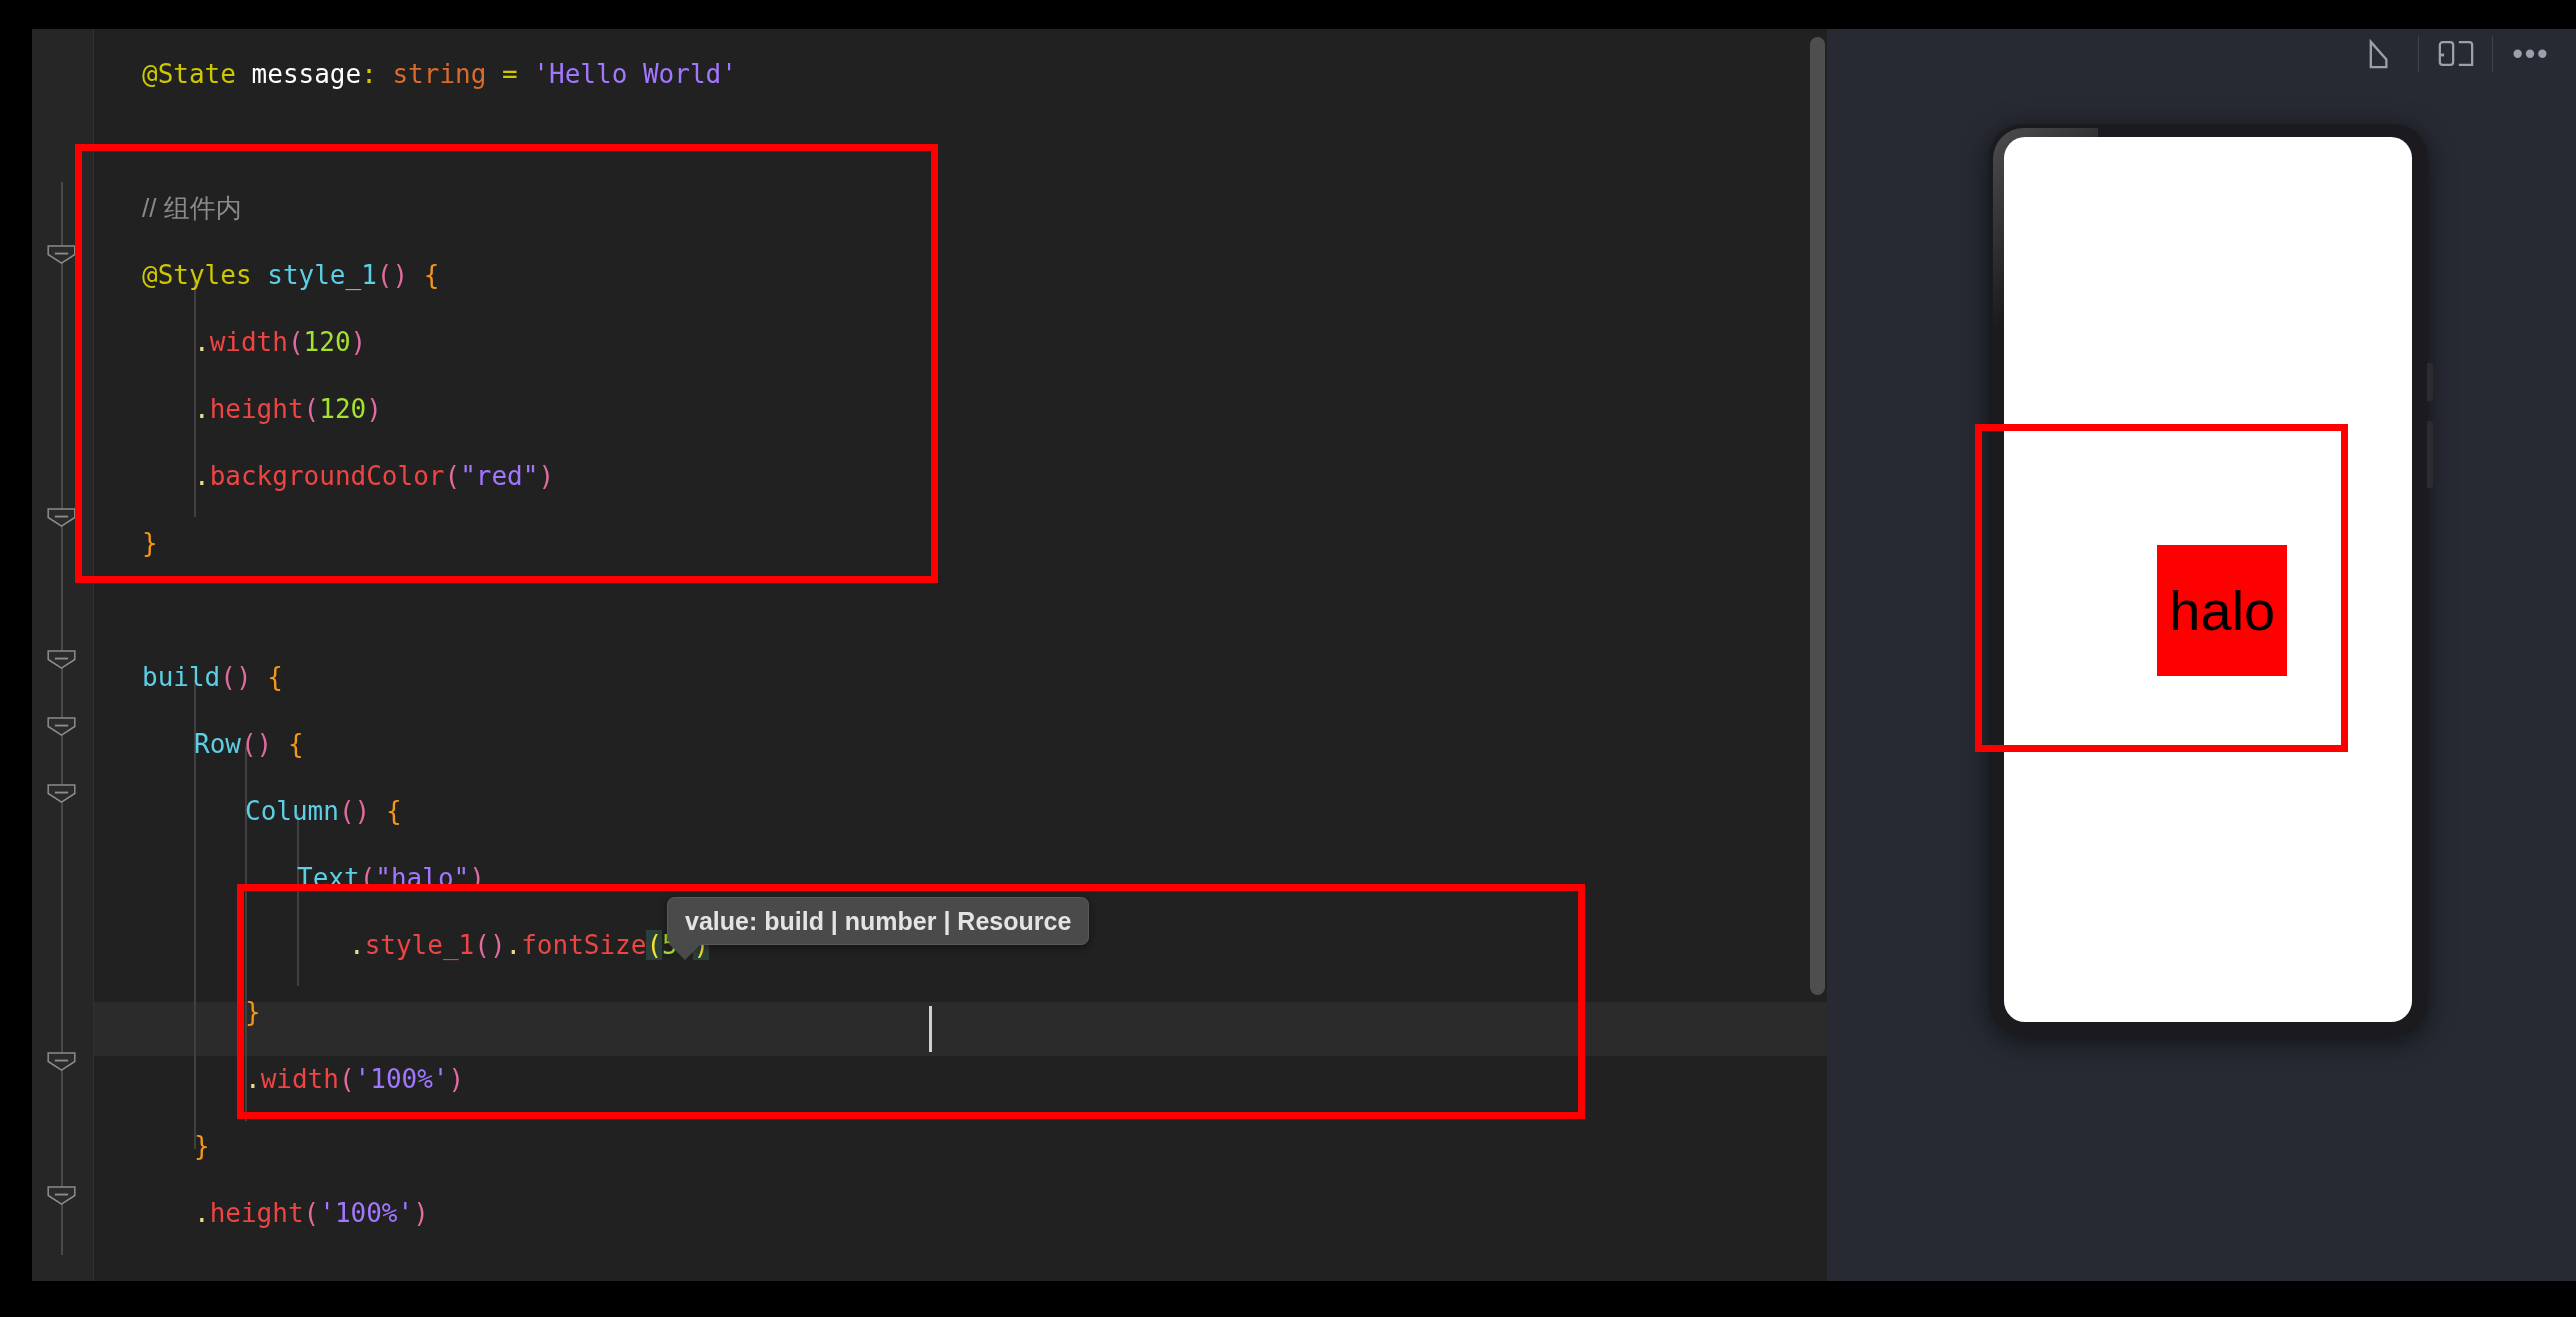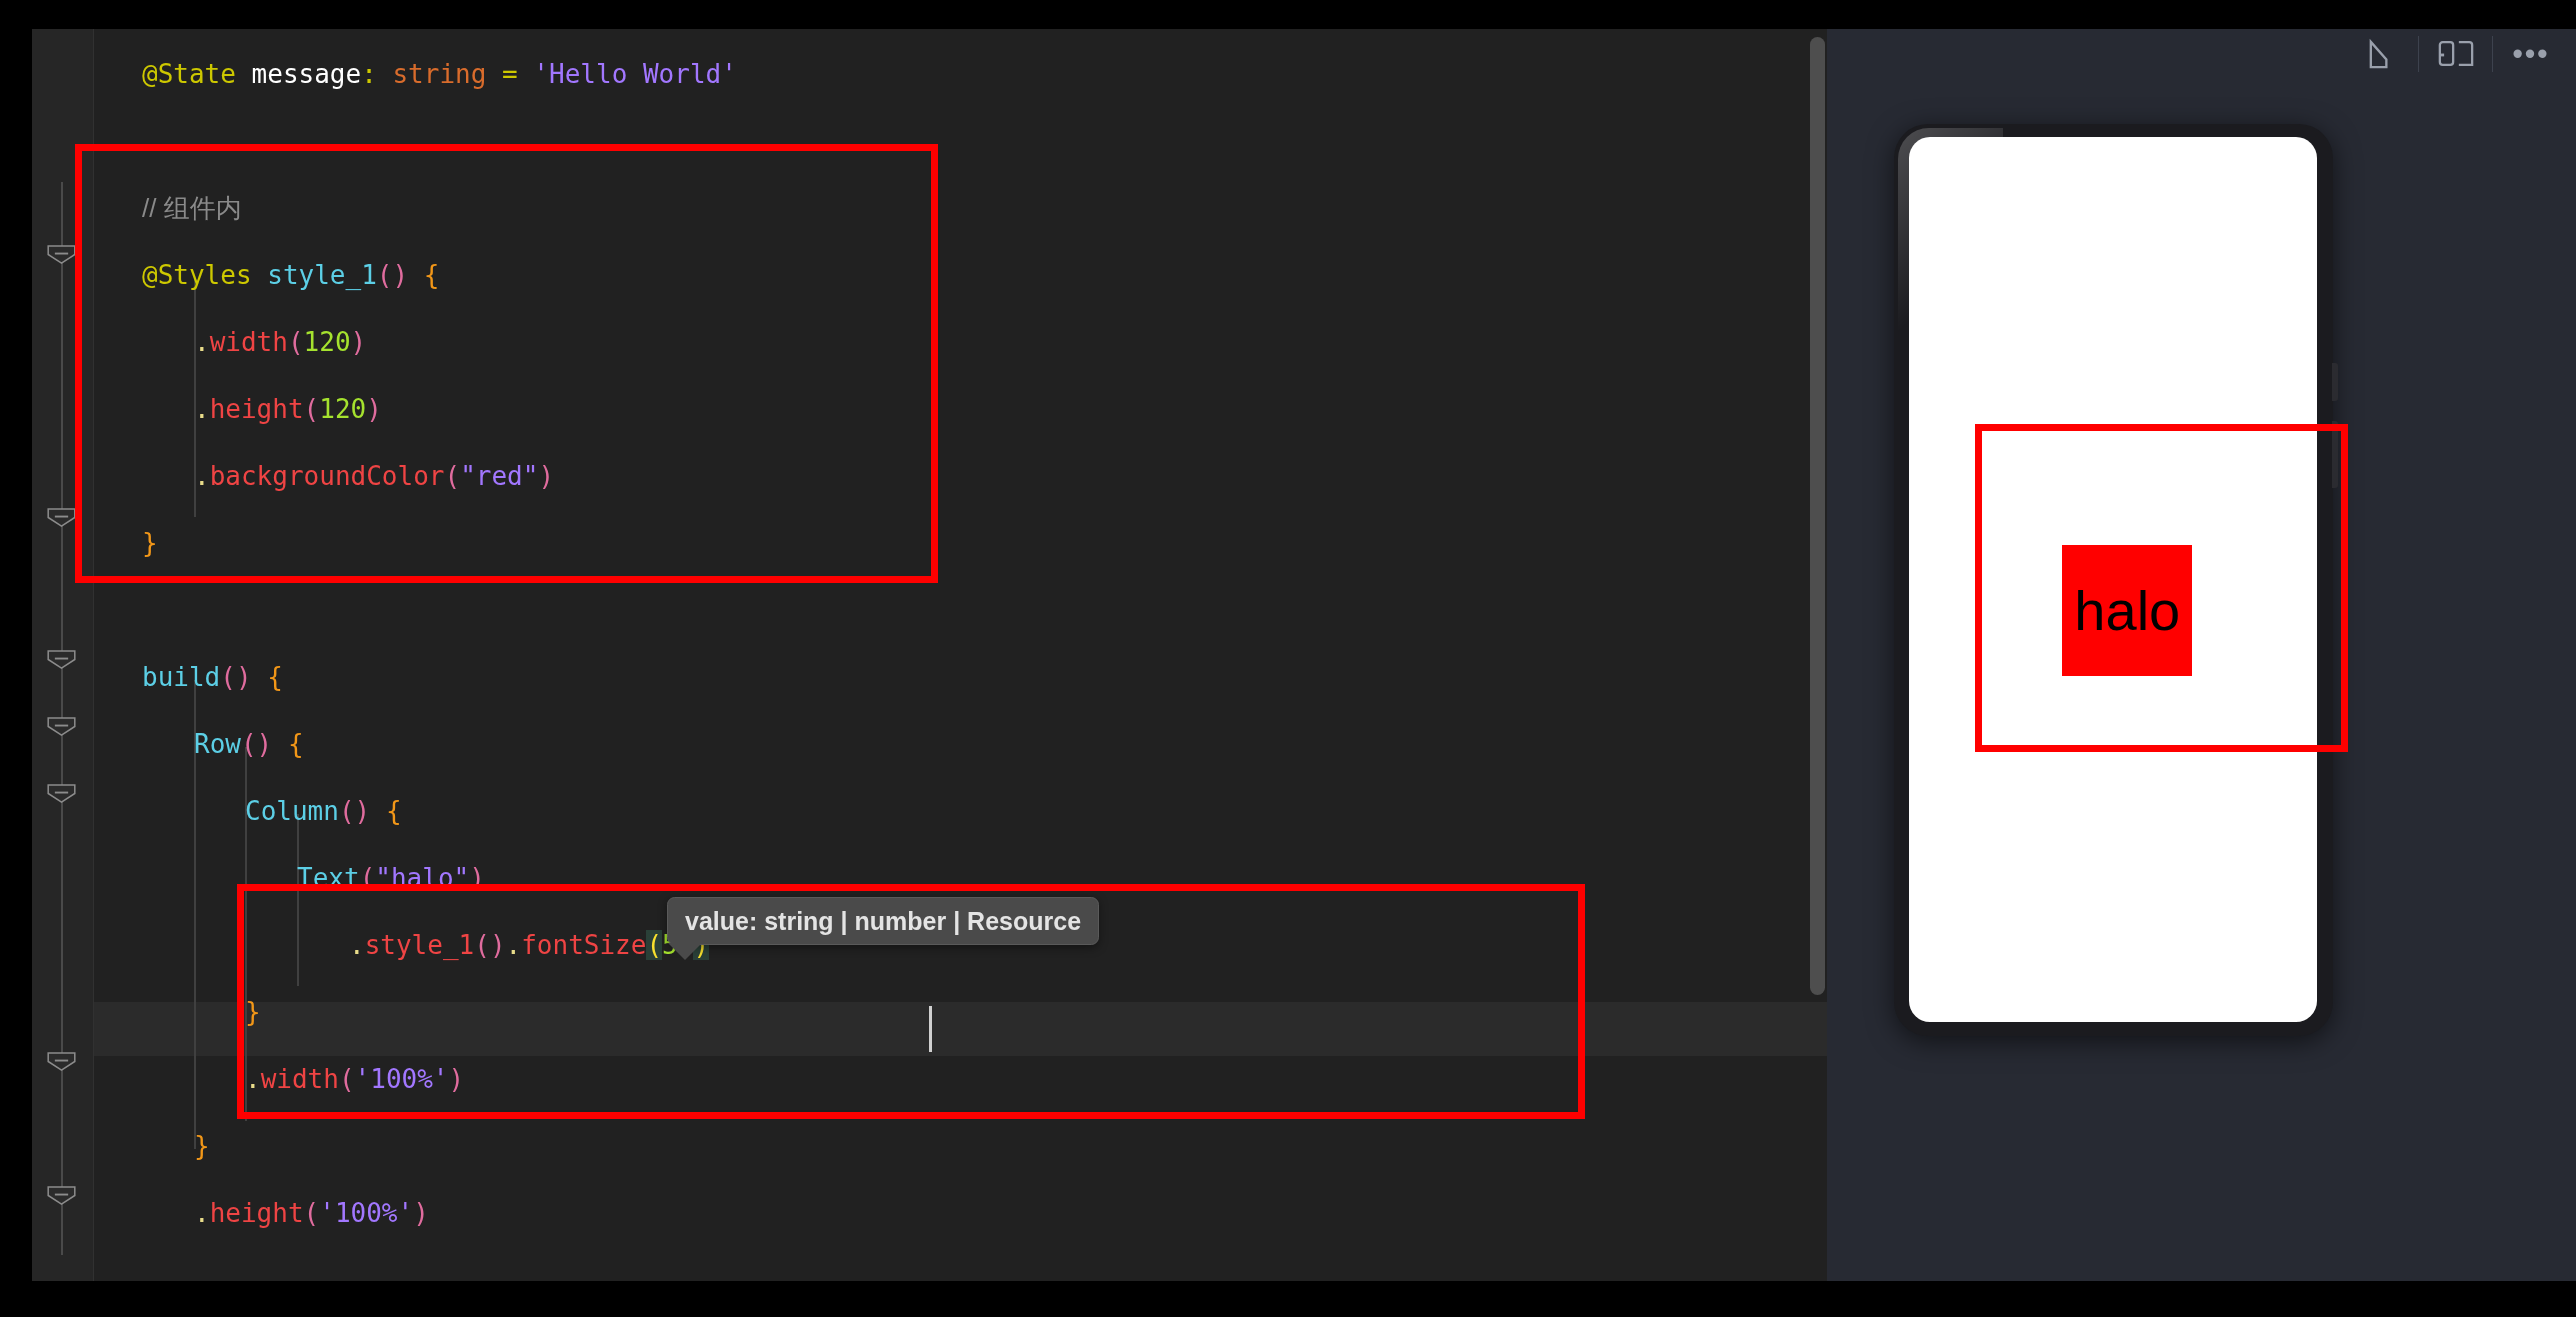--- a/index.html
+++ b/index.html
@@ -238,21 +238,21 @@
   .tb-sep {
     width: 1px;
     height: 36px;
     background: #3d424e;
     align-self: center;
   }
 
   
   #phone {
     position: absolute;
-    left: 1894px;
+    left: 1989px;
     top: 124px;
     width: 439px;
     height: 912px;
   }
   #phone-body {
     position: absolute;
     left: 0; top: 0;
     width: 439px;
     height: 912px;
     background: #1b1b1f;
@@ -408,21 +408,21 @@
 
     <div id="code-area"><div class="indent-guide" style="left: 100px; top: 249px; height: 239px;"></div><div class="indent-guide" style="left: 100px; top: 651px; height: 469px;"></div><div class="indent-guide" style="left: 151px; top: 718px; height: 335px;"></div><div class="indent-guide" style="left: 203px; top: 785px; height: 172px;"></div><div class="indent-guide" style="left: 151px; top: 977px; height: 115px;"></div><div class="code-line" style="top: 11.5px; left: 48px;"><span class="tok-decorator">@State</span><span class="tok-plain"> </span><span class="tok-plain">message</span><span class="tok-op">:</span><span class="tok-plain"> </span><span class="tok-type">string</span><span class="tok-plain"> </span><span class="tok-op">=</span><span class="tok-plain"> </span><span class="tok-str">'Hello World'</span></div><div class="code-line" style="top: 146px; left: 48px;"><span class="tok-comment cjk">// 组件内</span></div><div class="code-line" style="top: 213px; left: 48px;"><span class="tok-decorator">@Styles</span><span class="tok-plain"> </span><span class="tok-func">style_1</span><span class="tok-paren">()</span><span class="tok-plain"> </span><span class="tok-brace">{</span></div><div class="code-line" style="top: 280px; left: 100px;"><span class="tok-dot">.</span><span class="tok-method">width</span><span class="tok-paren">(</span><span class="tok-num">120</span><span class="tok-paren">)</span></div><div class="code-line" style="top: 347px; left: 100px;"><span class="tok-dot">.</span><span class="tok-method">height</span><span class="tok-paren">(</span><span class="tok-num">120</span><span class="tok-paren">)</span></div><div class="code-line" style="top: 414px; left: 100px;"><span class="tok-dot">.</span><span class="tok-method">backgroundColor</span><span class="tok-paren">(</span><span class="tok-str">"red"</span><span class="tok-paren">)</span></div><div class="code-line" style="top: 481px; left: 48px;"><span class="tok-brace">}</span></div><div class="code-line" style="top: 615px; left: 48px;"><span class="tok-func">build</span><span class="tok-paren">()</span><span class="tok-plain"> </span><span class="tok-brace">{</span></div><div class="code-line" style="top: 682px; left: 100px;"><span class="tok-func">Row</span><span class="tok-paren">()</span><span class="tok-plain"> </span><span class="tok-brace">{</span></div><div class="code-line" style="top: 749px; left: 151px;"><span class="tok-func">Column</span><span class="tok-paren">()</span><span class="tok-plain"> </span><span class="tok-brace">{</span></div><div class="code-line" style="top: 816px; left: 203px;"><span class="tok-func">Text</span><span class="tok-paren">(</span><span class="tok-str">"halo"</span><span class="tok-paren">)</span></div><div class="code-line" style="top: 883px; left: 255px;"><span class="tok-dot">.</span><span class="tok-method">style_1</span><span class="tok-paren">()</span><span class="tok-dot">.</span><span class="tok-method">fontSize</span><span class="tok-match-paren">(</span><span class="tok-num">50</span><span class="tok-match-paren">)</span></div><div class="code-line" style="top: 950px; left: 151px;"><span class="tok-brace">}</span></div><div class="code-line" style="top: 1017px; left: 151px;"><span class="tok-dot">.</span><span class="tok-method">width</span><span class="tok-paren">(</span><span class="tok-str">'100%'</span><span class="tok-paren">)</span></div><div class="code-line" style="top: 1084px; left: 100px;"><span class="tok-brace">}</span></div><div class="code-line" style="top: 1151px; left: 100px;"><span class="tok-dot">.</span><span class="tok-method">height</span><span class="tok-paren">(</span><span class="tok-str">'100%'</span><span class="tok-paren">)</span></div></div>
 
     <div id="caret" style="left:897px; top:977px;"></div>
 
     <div id="editor-scrollbar-track"></div>
     <div id="editor-scrollbar-thumb"></div>
   </div>
 
   <div id="tooltip">
-    <span>value: string | number | Resource</span>
+    <span>value: build | number | Resource</span>
     <div id="tooltip-arrow"></div>
   </div>
 
   <div id="preview-pane">
 
     <div id="preview-toolbar">
       <div class="tb-btn">
         <svg width="33" height="33" viewBox="0 0 34 34">
           <path d="M6 4 L22 22 L22 30 L6 30 Z" fill="none" stroke="#9aa0ac" stroke-width="2.4"></path>
         </svg>

